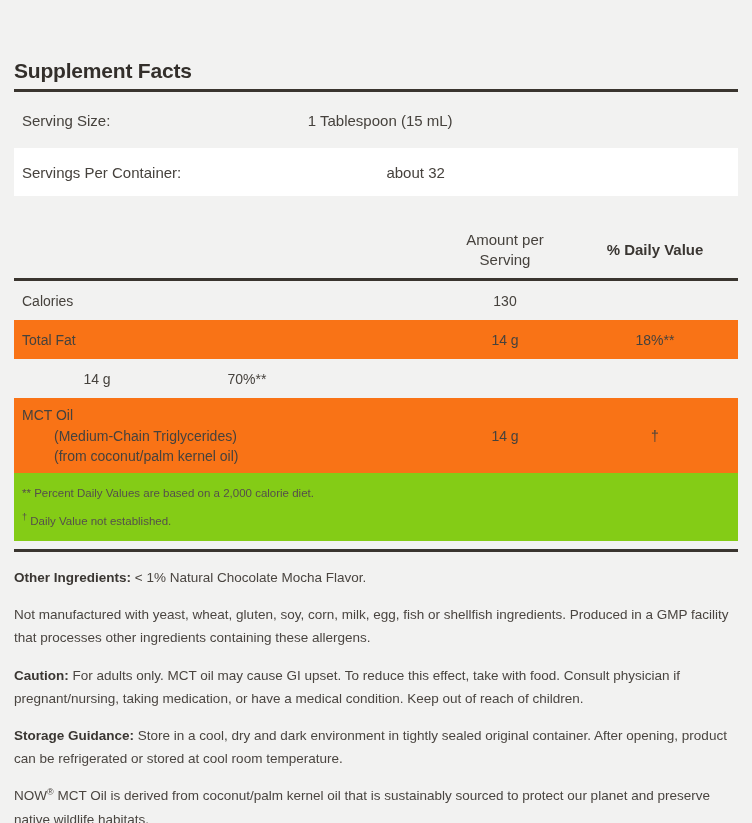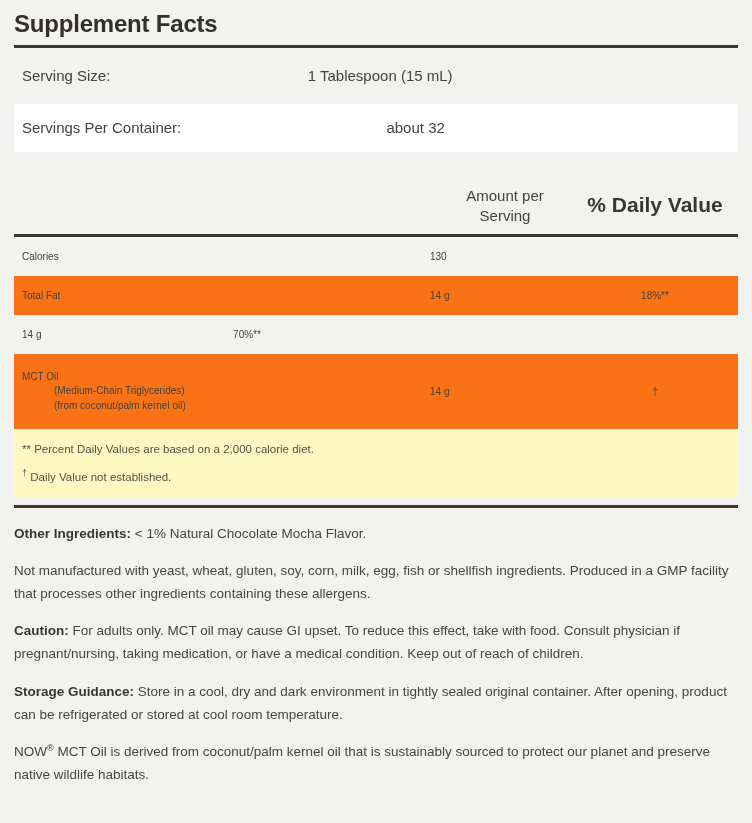--- a/index.html
+++ b/index.html
@@ -17,26 +17,27 @@
   }
 
   .label-root {
     width: 752px;
     padding: 0;
     position: relative;
   }
 
   
   .sf-title {
-    font-size: 24px;
+    font-size: 21px;
     font-weight: bold;
     color: #332f2b;
     letter-spacing: -0.2px;
     padding: 10px 0 6px 14px;
     line-height: 1.2;
+    margin-top: 48px;
   }
 
   
   .rule-thick {
     height: 3px;
     background: #3a352f;
     margin: 0 14px 0 14px;
   }
   .rule-thick.bottom-rule {
     margin-top: 8px;
@@ -76,57 +77,58 @@
   .ch-amount {
     width: 150px;
     text-align: center;
     font-size: 15px;
     line-height: 1.35;
     color: #46423d;
   }
   .ch-dv {
     width: 150px;
     text-align: center;
-    font-size: 21px;
+    font-size: 15px;
     font-weight: bold;
     color: #3a3632;
     padding-bottom: 1px;
   }
 
   
   .nrow {
     display: flex;
     margin: 0 14px;
     padding: 0 8px;
     align-items: center;
     min-height: 39px;
-    font-size: 10px;
+    font-size: 14px;
     color: #46423d;
   }
   .nrow.shaded { background: #f2f2f1; }
   .nrow.plain  { background: #f97316; }
   .nrow .n-name { flex: 1 1 auto; }
   .nrow .n-amt {
     width: 150px;
+    text-align: center;
   }
   .nrow .n-dv {
     width: 150px;
     text-align: center;
   }
   .indent-1 { padding-left: 40px; }
 
   .nrow.tall { min-height: 75px; align-items: center; }
   .mct-name { line-height: 1.45; }
   .mct-sub { padding-left: 32px; }
 
   
   .footnotes {
     margin: 0 14px;
     padding: 10px 8px 4px 8px;
-    background: #fef9c3;
+    background: #84cc16;
   }
   .footnote {
     font-size: 11.5px;
     color: #55504a;
     padding: 3px 0 8px 0;
     line-height: 1.3;
   }
   .sup { font-size: 9px; vertical-align: super; }
 
   

